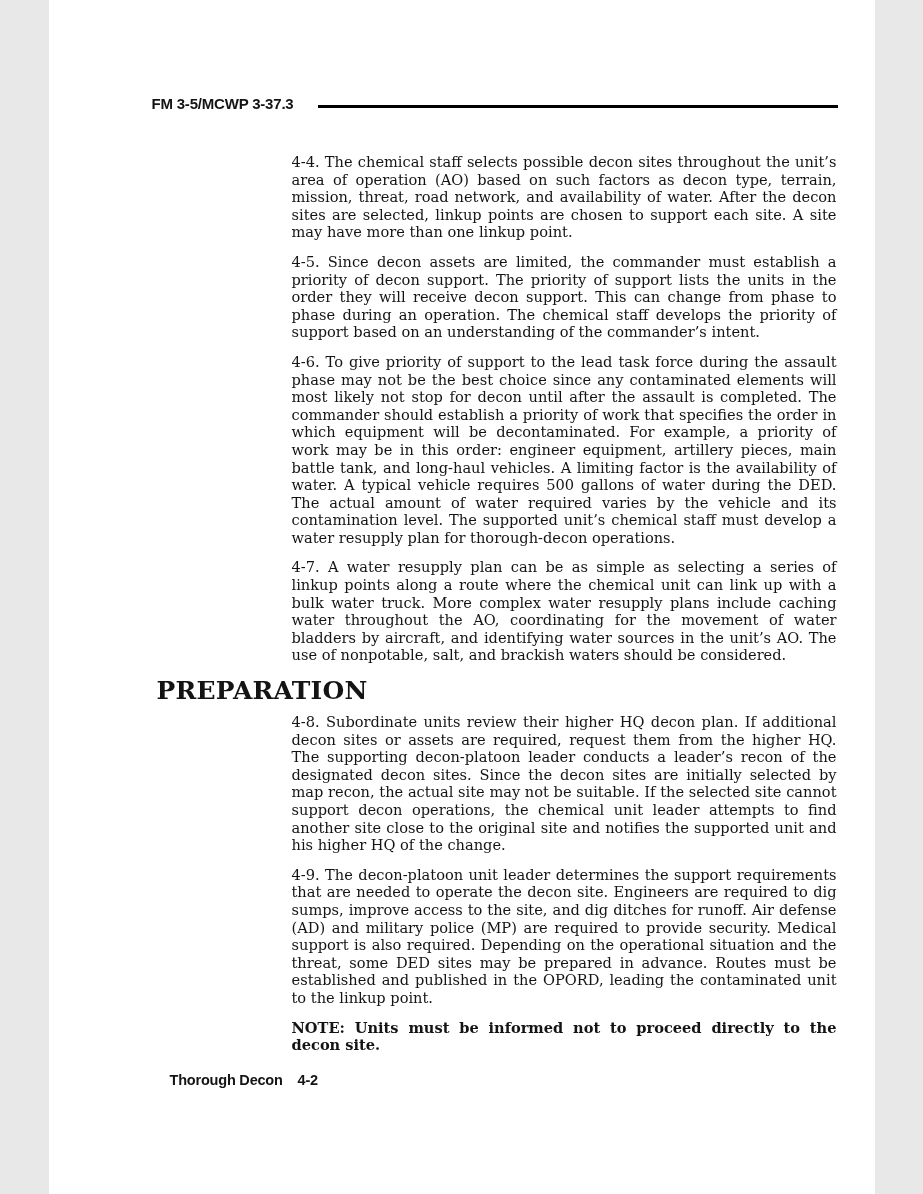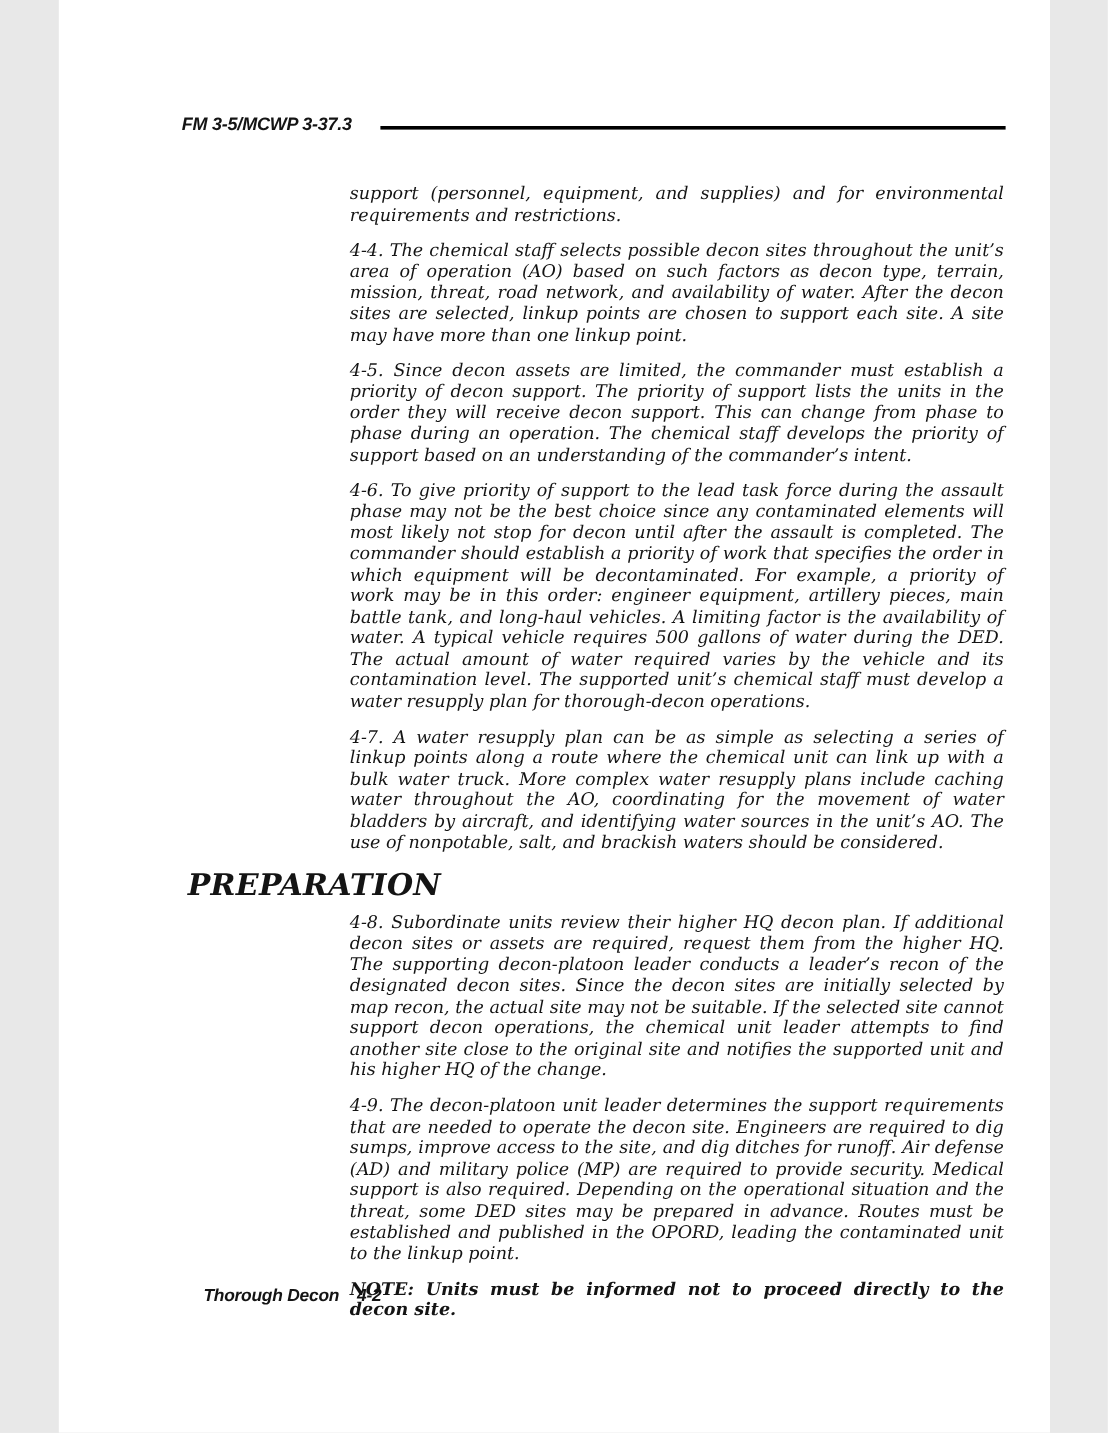--- a/index.html
+++ b/index.html
@@ -6,21 +6,20 @@
   .page {
     position: relative;
     width: 826px;
     height: 1194px;
     margin: 0 auto;
     background: #ffffff;
     color: #141414;
     font-family: "DejaVu Serif", serif;
     overflow: hidden;
     box-sizing: border-box;
-    font-style: italic;
   }
   .header {
     position: absolute;
     top: 95px;
     left: 103px;
     width: 686px;
     display: flex;
     align-items: center;
   }
   .doc-id {
@@ -75,21 +74,20 @@
 <body>
 
 <div class="page">
 
   <div class="header">
     <span class="doc-id">FM 3-5/MCWP 3-37.3</span>
     <span class="header-rule"></span>
   </div>
 
   <div class="content">
-    <p class="para">support (personnel, equipment, and supplies) and for environmental requirements and restrictions.</p>
     <p class="para">4-4. The chemical staff selects possible decon sites throughout the unit’s area of operation (AO) based on such factors as decon type, terrain, mission, threat, road network, and availability of water. After the decon sites are selected, linkup points are chosen to support each site. A site may have more than one linkup point.</p>
     <p class="para">4-5. Since decon assets are limited, the commander must establish a priority of decon support. The priority of support lists the units in the order they will receive decon support. This can change from phase to phase during an operation. The chemical staff develops the priority of support based on an understanding of the commander’s intent.</p>
     <p class="para">4-6. To give priority of support to the lead task force during the assault phase may not be the best choice since any contaminated elements will most likely not stop for decon until after the assault is completed. The commander should establish a priority of work that specifies the order in which equipment will be decontaminated. For example, a priority of work may be in this order: engineer equipment, artillery pieces, main battle tank, and long-haul vehicles. A limiting factor is the availability of water. A typical vehicle requires 500 gallons of water during the DED. The actual amount of water required varies by the vehicle and its contamination level. The supported unit’s chemical staff must develop a water resupply plan for thorough-decon operations.</p>
     <p class="para">4-7. A water resupply plan can be as simple as selecting a series of linkup points along a route where the chemical unit can link up with a bulk water truck. More complex water resupply plans include caching water throughout the AO, coordinating for the movement of water bladders by aircraft, and identifying water sources in the unit’s AO. The use of nonpotable, salt, and brackish waters should be considered.</p>
 
     <h2 class="section-heading">PREPARATION</h2>
 
     <p class="para">4-8. Subordinate units review their higher HQ decon plan. If additional decon sites or assets are required, request them from the higher HQ. The supporting decon-platoon leader conducts a leader’s recon of the designated decon sites. Since the decon sites are initially selected by map recon, the actual site may not be suitable. If the selected site cannot support decon operations, the chemical unit leader attempts to find another site close to the original site and notifies the supported unit and his higher HQ of the change.</p>
     <p class="para">4-9. The decon-platoon unit leader determines the support requirements that are needed to operate the decon site. Engineers are required to dig sumps, improve access to the site, and dig ditches for runoff. Air defense (AD) and military police (MP) are required to provide security. Medical support is also required. Depending on the operational situation and the threat, some DED sites may be prepared in advance. Routes must be established and published in the OPORD, leading the contaminated unit to the linkup point.</p>
     <p class="para note">NOTE: Units must be informed not to proceed directly to the decon site.</p>

